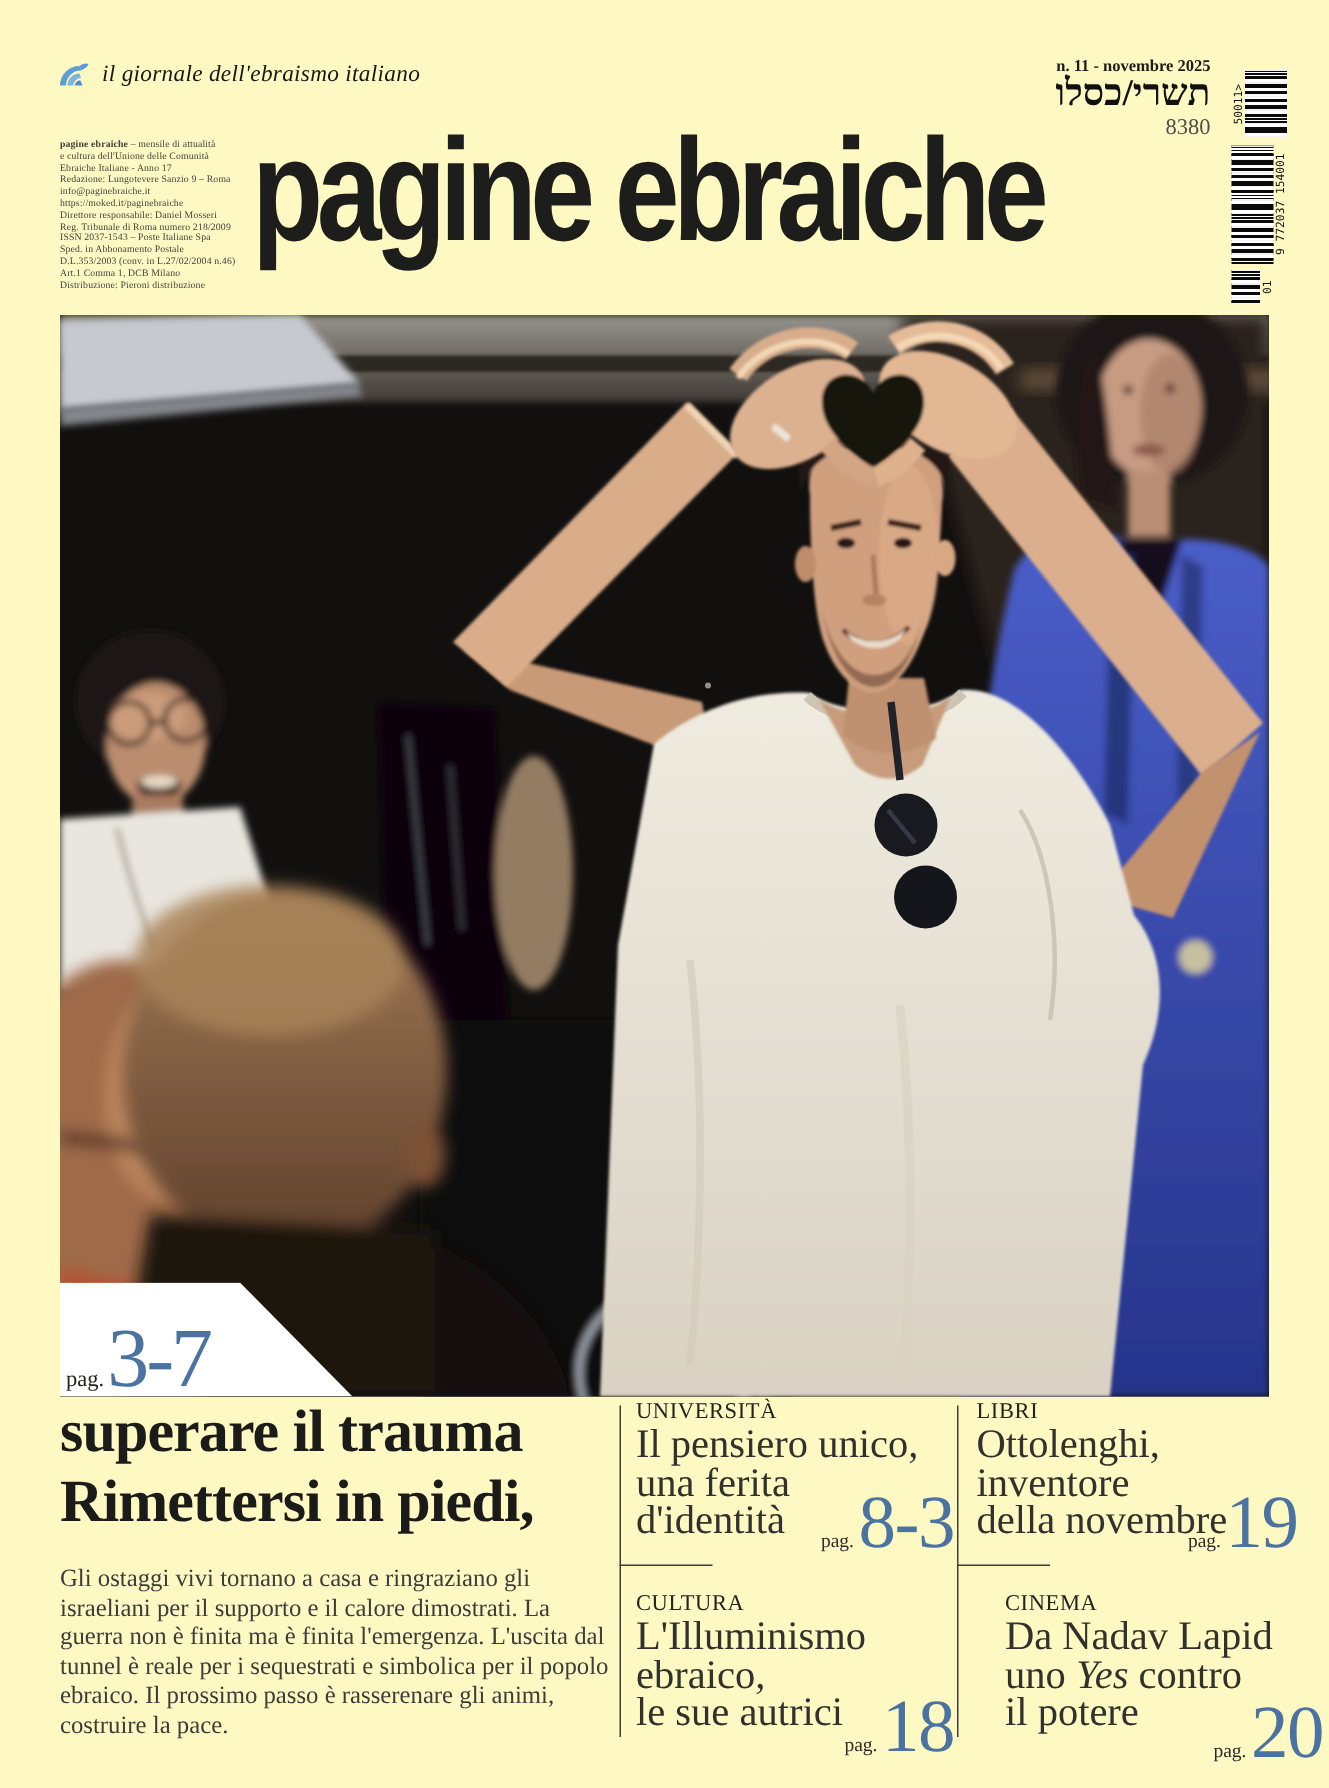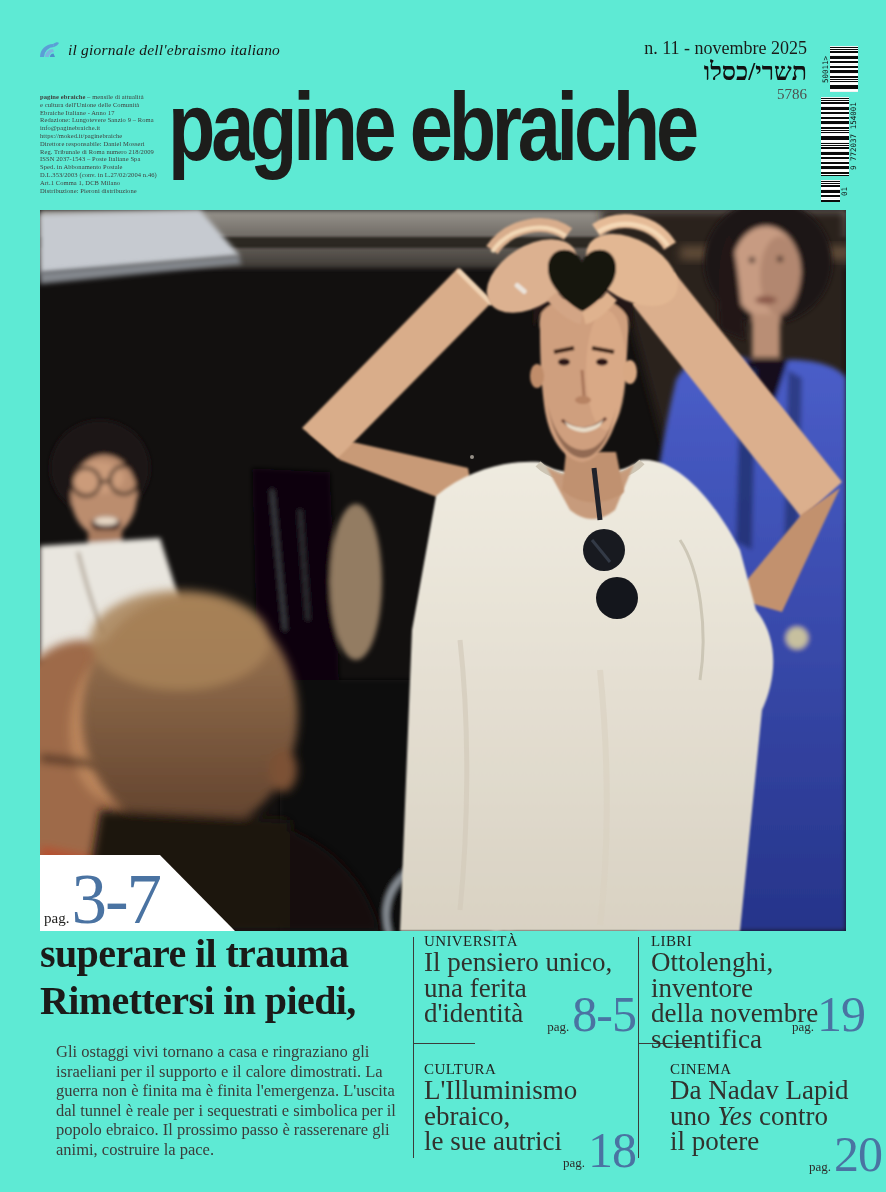--- a/index.html
+++ b/index.html
@@ -1,24 +1,24 @@
 <!DOCTYPE html>
 <html><head>
 <meta charset="utf-8">
 <style>
   html,body{margin:0;padding:0;background:#e8e8e8;}
-  .page{position:relative;width:886px;height:1192px;background:#5eead4;overflow:hidden;
+  .page{position:relative;width:886px;height:1192px;background:#fef9c3;overflow:hidden;
         font-family:"Liberation Serif",serif;color:#1d1d1b;}
 
   
   .topbar-brand{position:absolute;left:38px;top:40px;display:flex;align-items:center;gap:8px;}
   .wing-icon{width:22px;height:20px;display:block;}
   .tagline{font-style:italic;font-size:15.5px;color:#171715;letter-spacing:.2px;}
   .issue-block{position:absolute;right:79px;top:38px;text-align:right;}
-  .issue-no{font-size:18px;font-weight:400;color:#1b1b19;text-align:center;}
+  .issue-no{font-size:11px;font-weight:700;color:#1b1b19;}
   .hebrew-date{font-family:Liberation Serif, serif;font-weight:700;font-size:25px;line-height:26px;color:#111;}
   .hebrew-year{font-size:15px;color:#4f4f4d;margin-top:1px;}
 
   
   .barcode{position:absolute;left:821px;top:46px;width:37px;}
   .bseg{display:flex;align-items:stretch;}
   .bstripes{flex:1;background-image:
      repeating-linear-gradient(180deg, rgba(255,255,255,.95) 0 1px, transparent 1px 9px),
      repeating-linear-gradient(180deg, #0a0a0a 0 2px, transparent 2px 5px),
      repeating-linear-gradient(180deg, #0a0a0a 0 1px, #fff 1px 3px);}
@@ -35,27 +35,27 @@
             font-family:"Liberation Sans",sans-serif;font-weight:700;font-size:97px;line-height:1;
             letter-spacing:-.055em;color:#1d1d1b;transform:scaleX(.8);transform-origin:left top;}
 
   
   .photo{position:absolute;left:40px;top:210px;width:806px;height:721px;margin:0;background:#14110f;}
   .photo svg{display:block;}
   .wedge{position:absolute;left:0;bottom:0;width:195px;height:76px;background:#fff;z-index:2;
          clip-path:polygon(0 0,61.5% 0,100% 100%,0 100%);}
   .pageref{position:absolute;left:4px;bottom:1px;z-index:3;display:flex;align-items:baseline;}
   .pageref .lbl{font-size:15px;color:#222220;margin-right:2px;}
-  .pageref .num{font-size:71px;line-height:.86;color:#4a73a2;letter-spacing:-2px;text-align:right;}
+  .pageref .num{font-size:56px;line-height:.86;color:#4a73a2;letter-spacing:-2px;text-align:right;}
 
   
   .lead{position:absolute;left:40px;top:930px;width:366px;}
   .headline{margin:0;font-size:40px;line-height:47px;font-weight:700;letter-spacing:-.6px;color:#1b1b19;}
   .headline span{display:block;}
-  .lead-body{margin:18px 0 0 16px;font-size:16.5px;line-height:19.6px;color:#3c3c3a;}
+  .lead-body{margin:18px 0 0 0;font-size:16.5px;line-height:19.6px;color:#3c3c3a;}
 
   
   .vline{position:absolute;top:937px;width:1px;height:221px;background:#3c3c3a;}
   .v1{left:413px;} .v2{left:638px;}
   .tick{position:absolute;top:1043px;height:1px;width:62px;background:#3c3c3a;}
   .t1{left:413px;} .t2{left:638px;}
 
   
   .sec{position:absolute;width:214px;height:106px;}
   .s0{left:424px;top:933px;} .s1{left:651px;top:933px;}
@@ -82,21 +82,21 @@
       <path d="M7,17 A8,8 0 0 1 15,9 L16,12 A5,5 0 0 0 11,17 Z" fill="#7db4e0"></path>
       <path d="M12,17 A3.5,3.5 0 0 1 15.5,13.5 L17,17 Z" fill="#4c8fc9"></path>
       <path d="M15,4 C18,2 20,2 21,3 C20,5 18,6 16,7 Z" fill="#5b9ed6"></path>
     </svg>
     <span class="tagline">il giornale dell'ebraismo italiano</span>
   </div>
 
   <div class="issue-block">
     <div class="issue-no">n. 11 - novembre 2025</div>
     <div class="hebrew-date" dir="rtl">תשרי/כסלו</div>
-    <div class="hebrew-year">5786</div>
+    <div class="hebrew-year">8380</div>
   </div>
 
   <div class="barcode">
     <div class="bseg bseg-a">
       <span class="bcode">50011&gt;</span>
       <span class="bstripes"></span>
     </div>
     <div class="bseg bseg-b">
       <span class="bstripes"></span>
       <span class="bcode">9 772037 154001</span>
@@ -301,29 +301,28 @@
   <div class="tick t1"></div>
   <div class="tick t2"></div>
 
   <section class="sec s0">
     <div class="kicker">UNIVERSITÀ</div>
     <div class="sline">Il pensiero unico,</div>
     <div class="sline">una ferita</div>
     <div class="sline">d'identità</div>
     <div class="pagnum">
       <span class="plbl">pag.</span>
-      <span class="pnum">8-5</span>
+      <span class="pnum">8-3</span>
     </div>
   </section>
 
   <section class="sec s1">
     <div class="kicker">LIBRI</div>
     <div class="sline">Ottolenghi, inventore</div>
     <div class="sline">della novembre</div>
-    <div class="sline">scientifica</div>
     <div class="pagnum">
       <span class="plbl">pag.</span>
       <span class="pnum">19</span>
     </div>
   </section>
 
   <section class="sec s2">
     <div class="kicker">CULTURA</div>
     <div class="sline">L'Illuminismo</div>
     <div class="sline">ebraico,</div>

